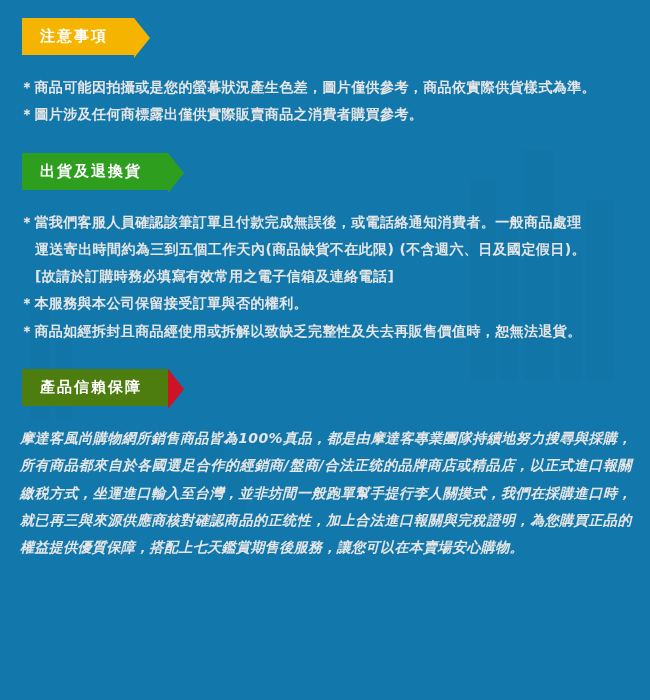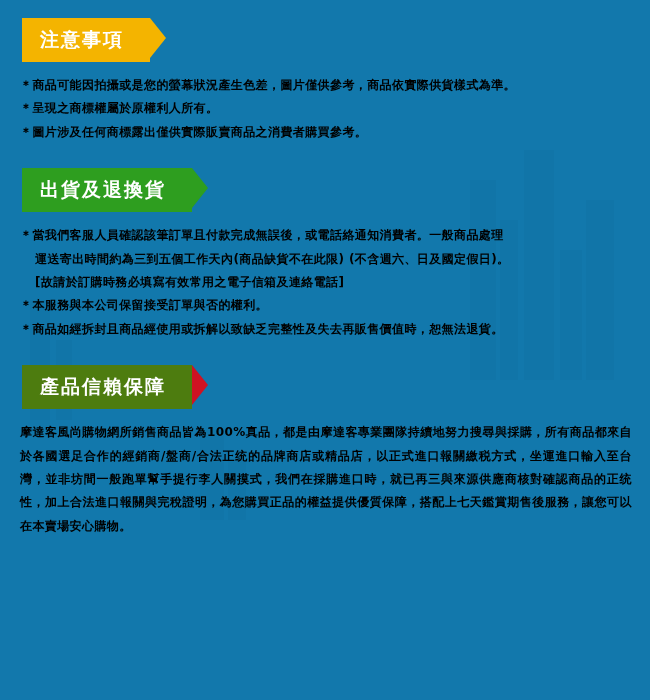--- a/index.html
+++ b/index.html
@@ -34,21 +34,21 @@
 
   .section {
     margin-bottom: 6px;
   }
 
   
   .banner {
     display: inline-block;
     position: relative;
     padding: 9px 26px 9px 18px;
-    font-size: 19px;
+    font-size: 15px;
     font-weight: bold;
     letter-spacing: 2px;
     color: #ffffff;
     font-family: "DejaVu Sans", "Liberation Sans", sans-serif;
     margin-left: 8px;
   }
   .banner::after {
     content: "";
     position: absolute;
     right: -16px;
@@ -61,37 +61,38 @@
   .banner.yellow { background: #f4b400; }
   .banner.yellow::after { border-left: 16px solid #f4b400; }
   .banner.green  { background: #2e9e1f; }
   .banner.green::after { border-left: 16px solid #2e9e1f; }
   .banner.red    { background: #4d7c0f; }
   .banner.red::after { border-left: 16px solid #cf1322; }
 
   .banner-wrap { height: 40px; }
 
   .body-text {
-    color: #000000;
-    font-size: 12px;
+    color: #e5e5e5;
+    font-size: 14px;
     line-height: 1.95;
     font-weight: bold;
     letter-spacing: 0.4px;
     padding: 6px 4px 0 6px;
   }
   .body-text p {
     margin: 0;
   }
   .body-text p.indent {
     text-indent: 0;
     padding-left: 15px;
   }
   .body-text.para p {
     margin: 0;
     text-align: justify;
+    font-style: italic;
   }
   .spacer-s { height: 10px; }
   .spacer-m { height: 18px; }
 </style>
 </head>
 <body>
 
 <div class="bg-deco">
   <div class="blk" style="left:470px; top:180px; width:26px; height:200px;"></div>
   <div class="blk" style="left:500px; top:220px; width:18px; height:160px;"></div>
@@ -107,21 +108,20 @@
 <div class="page">
 
   <div class="section">
     <div class="spacer-m"></div>
     <div class="banner-wrap">
       <span class="banner yellow">注意事項</span>
     </div>
     <div class="body-text">
       <div class="spacer-s"></div>
       <p>＊商品可能因拍攝或是您的螢幕狀況產生色差，圖片僅供參考，商品依實際供貨樣式為準。</p>
-      <p>＊呈現之商標權屬於原權利人所有。</p>
       <p>＊圖片涉及任何商標露出僅供實際販賣商品之消費者購買參考。</p>
     </div>
   </div>
 
   <div class="section">
     <div class="spacer-m"></div>
     <div class="banner-wrap">
       <span class="banner green">出貨及退換貨</span>
     </div>
     <div class="body-text">

